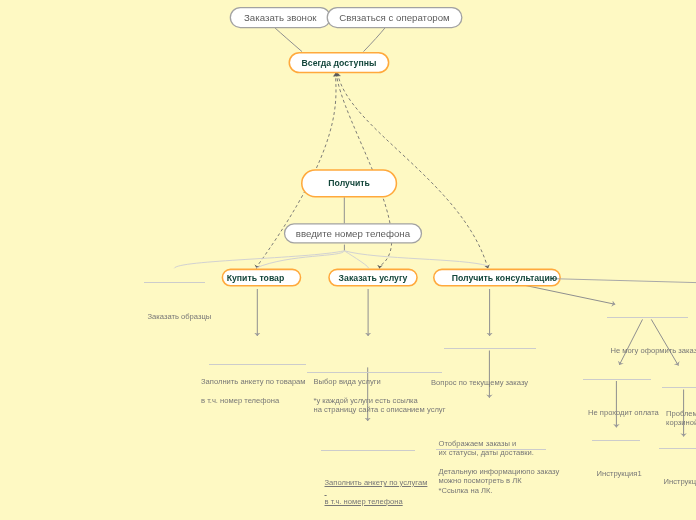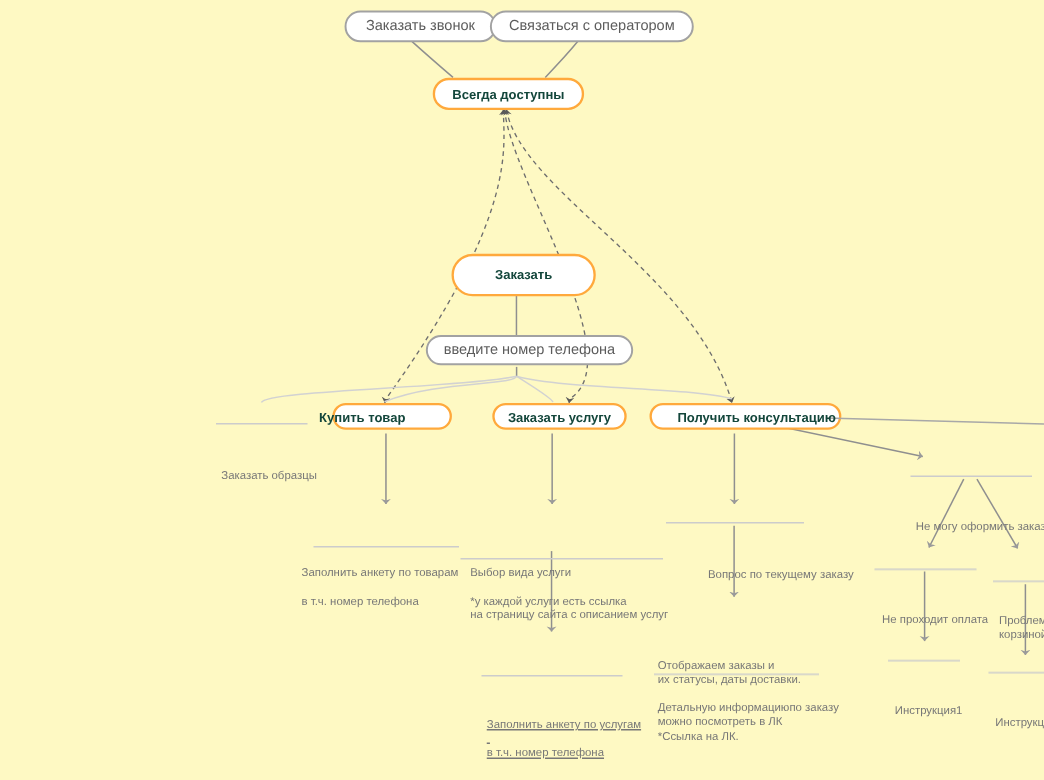--- a/index.html
+++ b/index.html
@@ -78,43 +78,43 @@
       <div class="node pill gray" style="left: 229.7px; top: 7px; width: 101.2px; height: 21.2px;">
         <span>Заказать звонок</span>
       </div>
       <div class="node pill gray" style="left: 326.6px; top: 7px; width: 135.9px; height: 21.2px;">
         <span>Связаться с оператором</span>
       </div>
       <div class="node pill orange" style="left: 288.5px; top: 51.9px; width: 100.9px; height: 21.4px;">
         <span>Всегда доступны</span>
       </div>
       <div class="node pill orange" style="left: 301px; top: 169.2px; width: 96.2px; height: 28.3px;">
-        <span>Заказать</span>
+        <span>Получить</span>
       </div>
       <div class="node pill gray" style="left: 283.9px; top: 223.3px; width: 138.2px; height: 20.2px;">
         <span>введите номер телефона</span>
       </div>
-      <div class="node pill orange" style="left: 206px; top: 268.6px; width: 71px; height: 17.9px;">
+      <div class="node pill orange" style="left: 220px; top: 268.6px; width: 71px; height: 17.9px;">
         <span>Купить товар</span>
       </div>
       <div class="node pill orange" style="left: 328.2px; top: 268.6px; width: 89.6px; height: 17.9px;">
         <span>Заказать услугу</span>
       </div>
       <div class="node pill orange" style="left: 433px; top: 268.6px; width: 127.9px; height: 17.9px; padding-left: 15px;">
         <span>Получить консультацию</span>
       </div>
       <div class="tnode" style="left: 147.5px; top: 271.5px;"><span class="txt">Заказать образцы</span></div>
       <div class="rule" style="left: 144px; top: 282.2px; width: 61px;"></div>
       <div class="tnode" style="left: 201px; top: 337px;"><span class="txt">Заполнить анкету по товарам</span><span class="txt">&nbsp;</span><span class="txt">в т.ч. номер телефона</span></div>
       <div class="rule" style="left: 209px; top: 364.2px; width: 97px;"></div>
       <div class="tnode" style="left: 313.5px; top: 337px;"><span class="txt">Выбор вида услуги</span><span class="txt">&nbsp;</span><span class="txt">*у каждой услуги есть ссылка</span><span class="txt">на страницу сайта с описанием услуг</span></div>
       <div class="rule" style="left: 306.5px; top: 372.2px; width: 135px;"></div>
       <div class="tnode" style="left: 324.5px; top: 438px; text-decoration: underline;"><span class="txt">Заполнить анкету по услугам</span><span class="txt">&nbsp;</span><span class="txt">в т.ч. номер телефона</span></div>
       <div class="rule" style="left: 321px; top: 449.8px; width: 94px;"></div>
-      <div class="tnode" style="left: 472px; top: 337.5px;"><span class="txt">Вопрос по текущему заказу</span></div>
+      <div class="tnode" style="left: 431px; top: 337.5px;"><span class="txt">Вопрос по текущему заказу</span></div>
       <div class="rule" style="left: 444px; top: 348.2px; width: 92px;"></div>
       <div class="tnode" style="left: 438.5px; top: 399px;"><span class="txt">Отображаем заказы и</span><span class="txt">их статусы, даты доставки.</span><span class="txt">&nbsp;</span><span class="txt">Детальную информациюпо заказу</span><span class="txt">можно посмотреть в ЛК</span><span class="txt">*Ссылка на ЛК.</span></div>
       <div class="rule" style="left: 436px; top: 449.2px; width: 110px;"></div>
       <div class="tnode" style="left: 610.5px; top: 305.5px;"><span class="txt">Не могу оформить заказ</span></div>
       <div class="rule" style="left: 606.5px; top: 317.2px; width: 81px;"></div>
       <div class="tnode" style="left: 588px; top: 367.5px;"><span class="txt">Не проходит оплата</span></div>
       <div class="rule" style="left: 582.5px; top: 379.2px; width: 68px;"></div>
       <div class="tnode" style="left: 666px; top: 368.5px;"><span class="txt">Проблемы с</span><span class="txt">корзиной</span></div>
       <div class="rule" style="left: 661.5px; top: 387.2px; width: 50px;"></div>
       <div class="tnode" style="left: 596.5px; top: 428.5px;"><span class="txt">Инструкция1</span></div>

